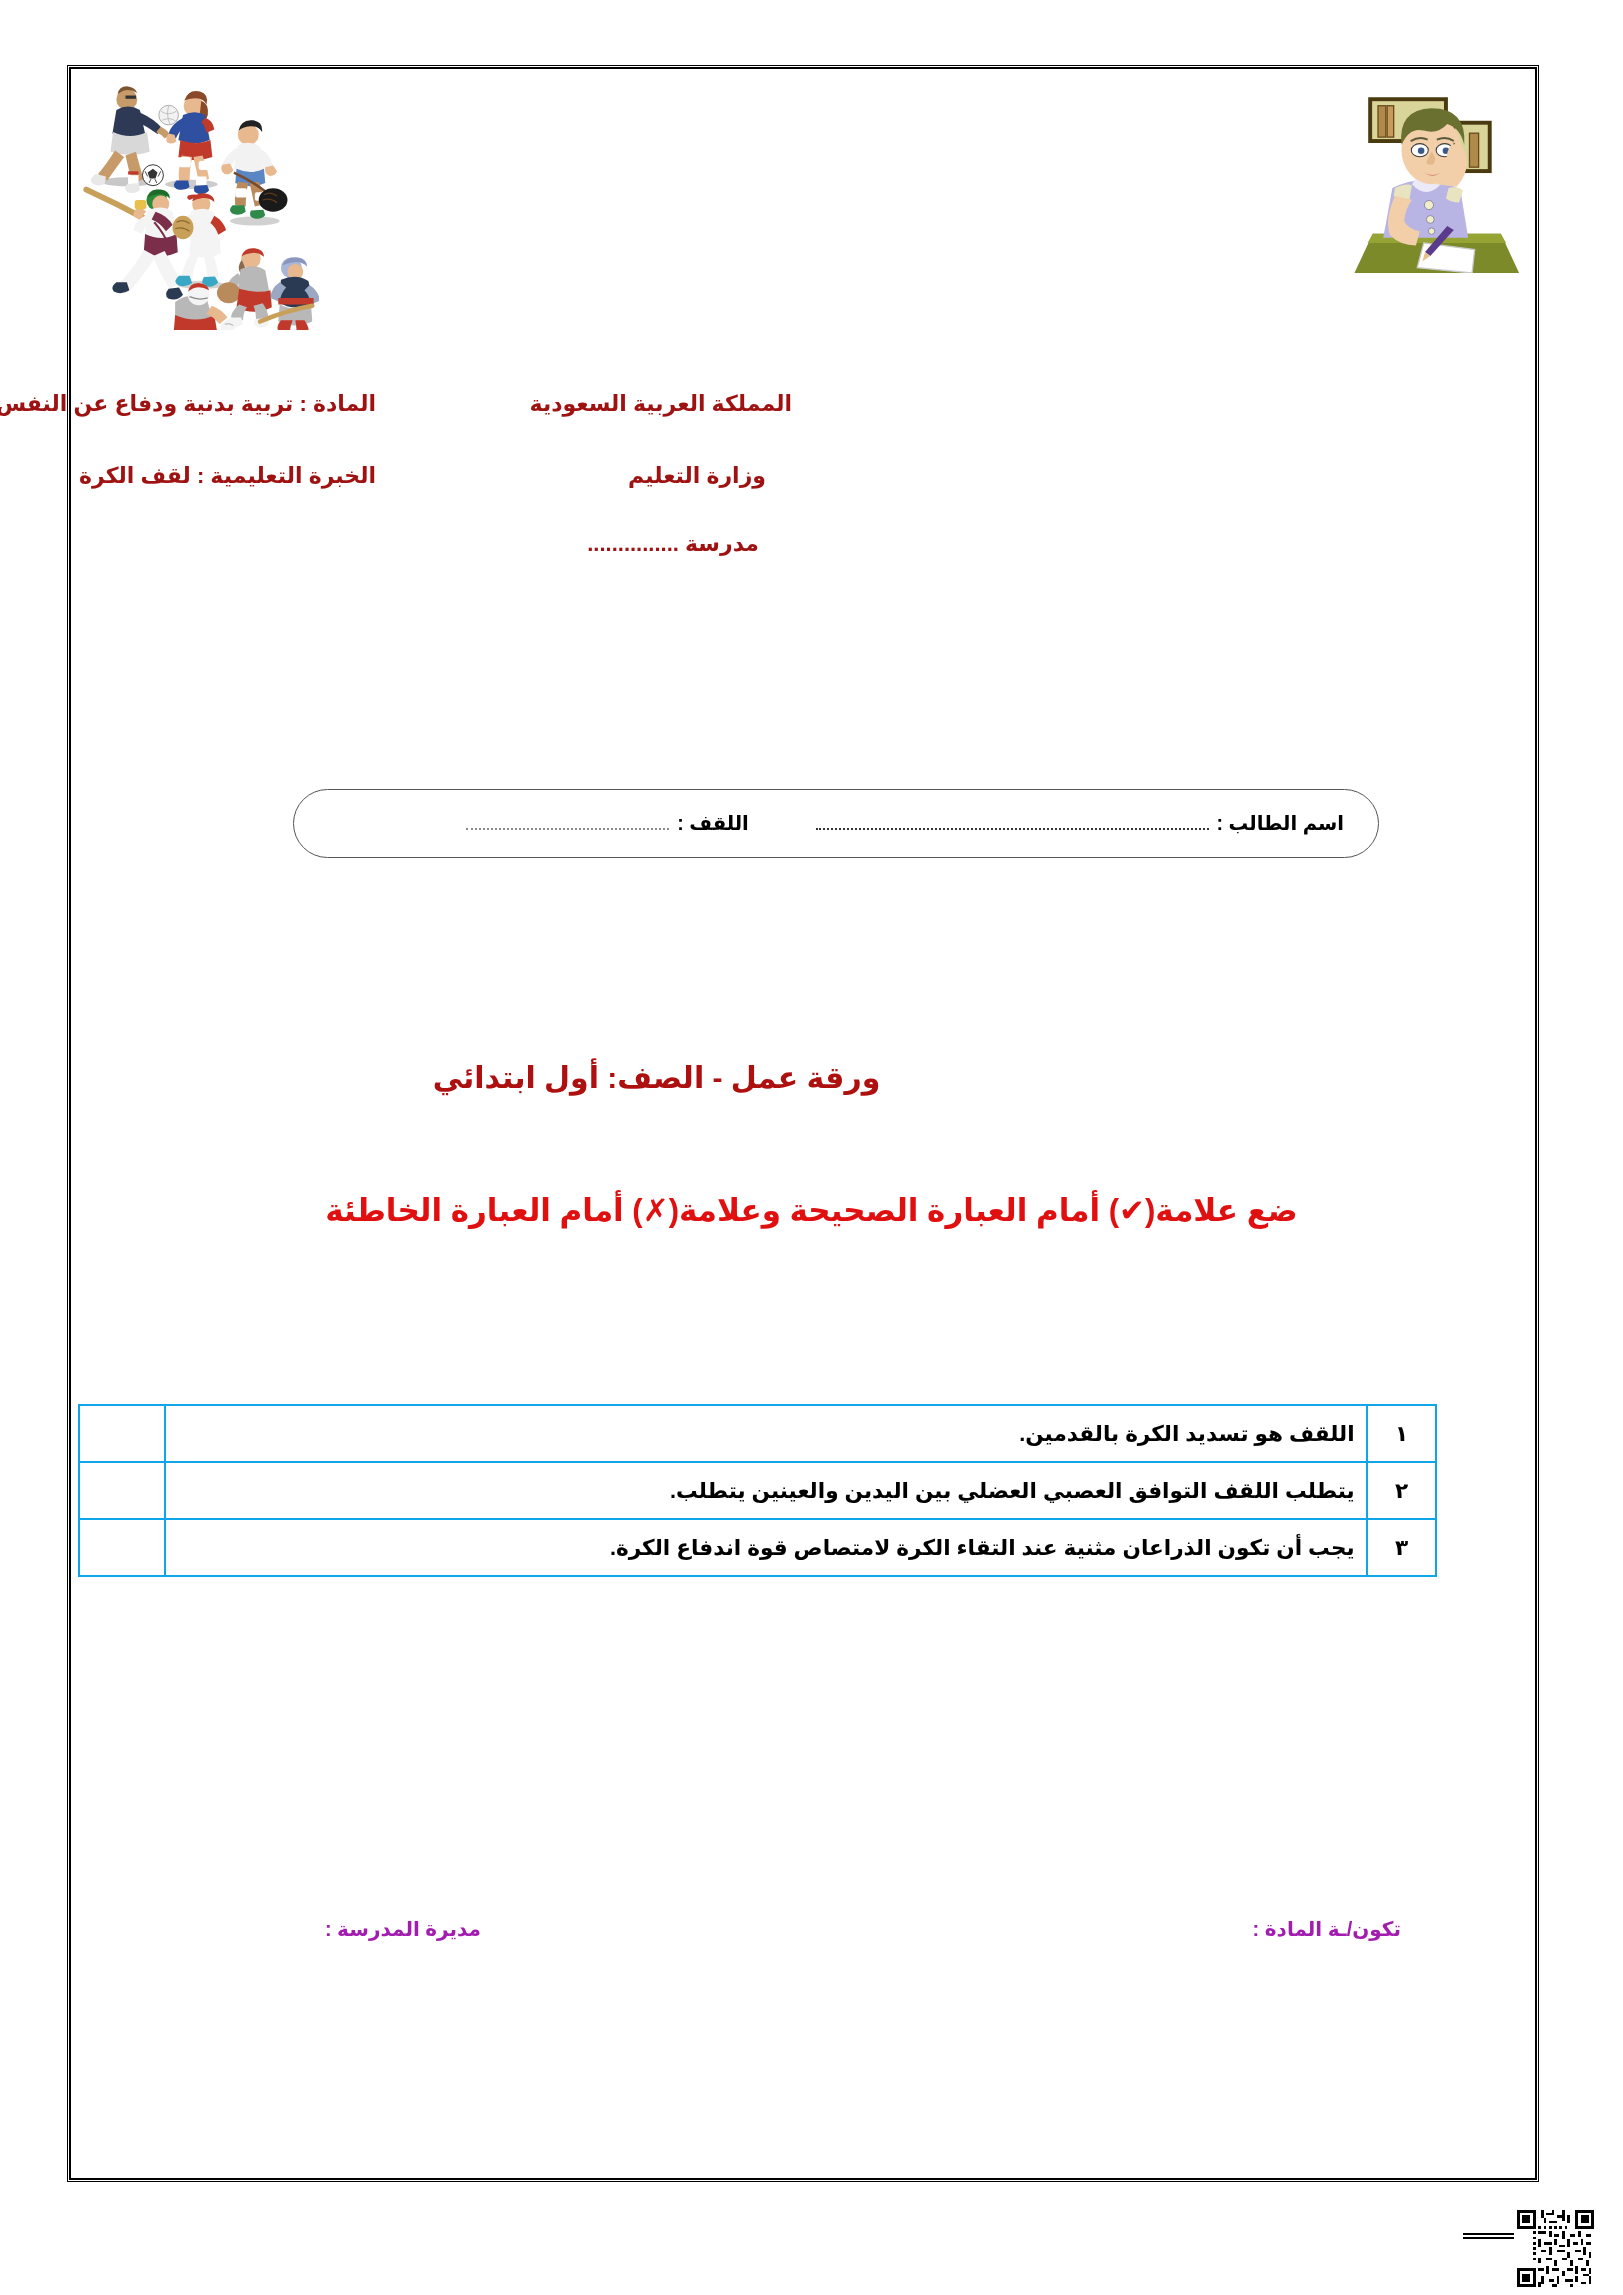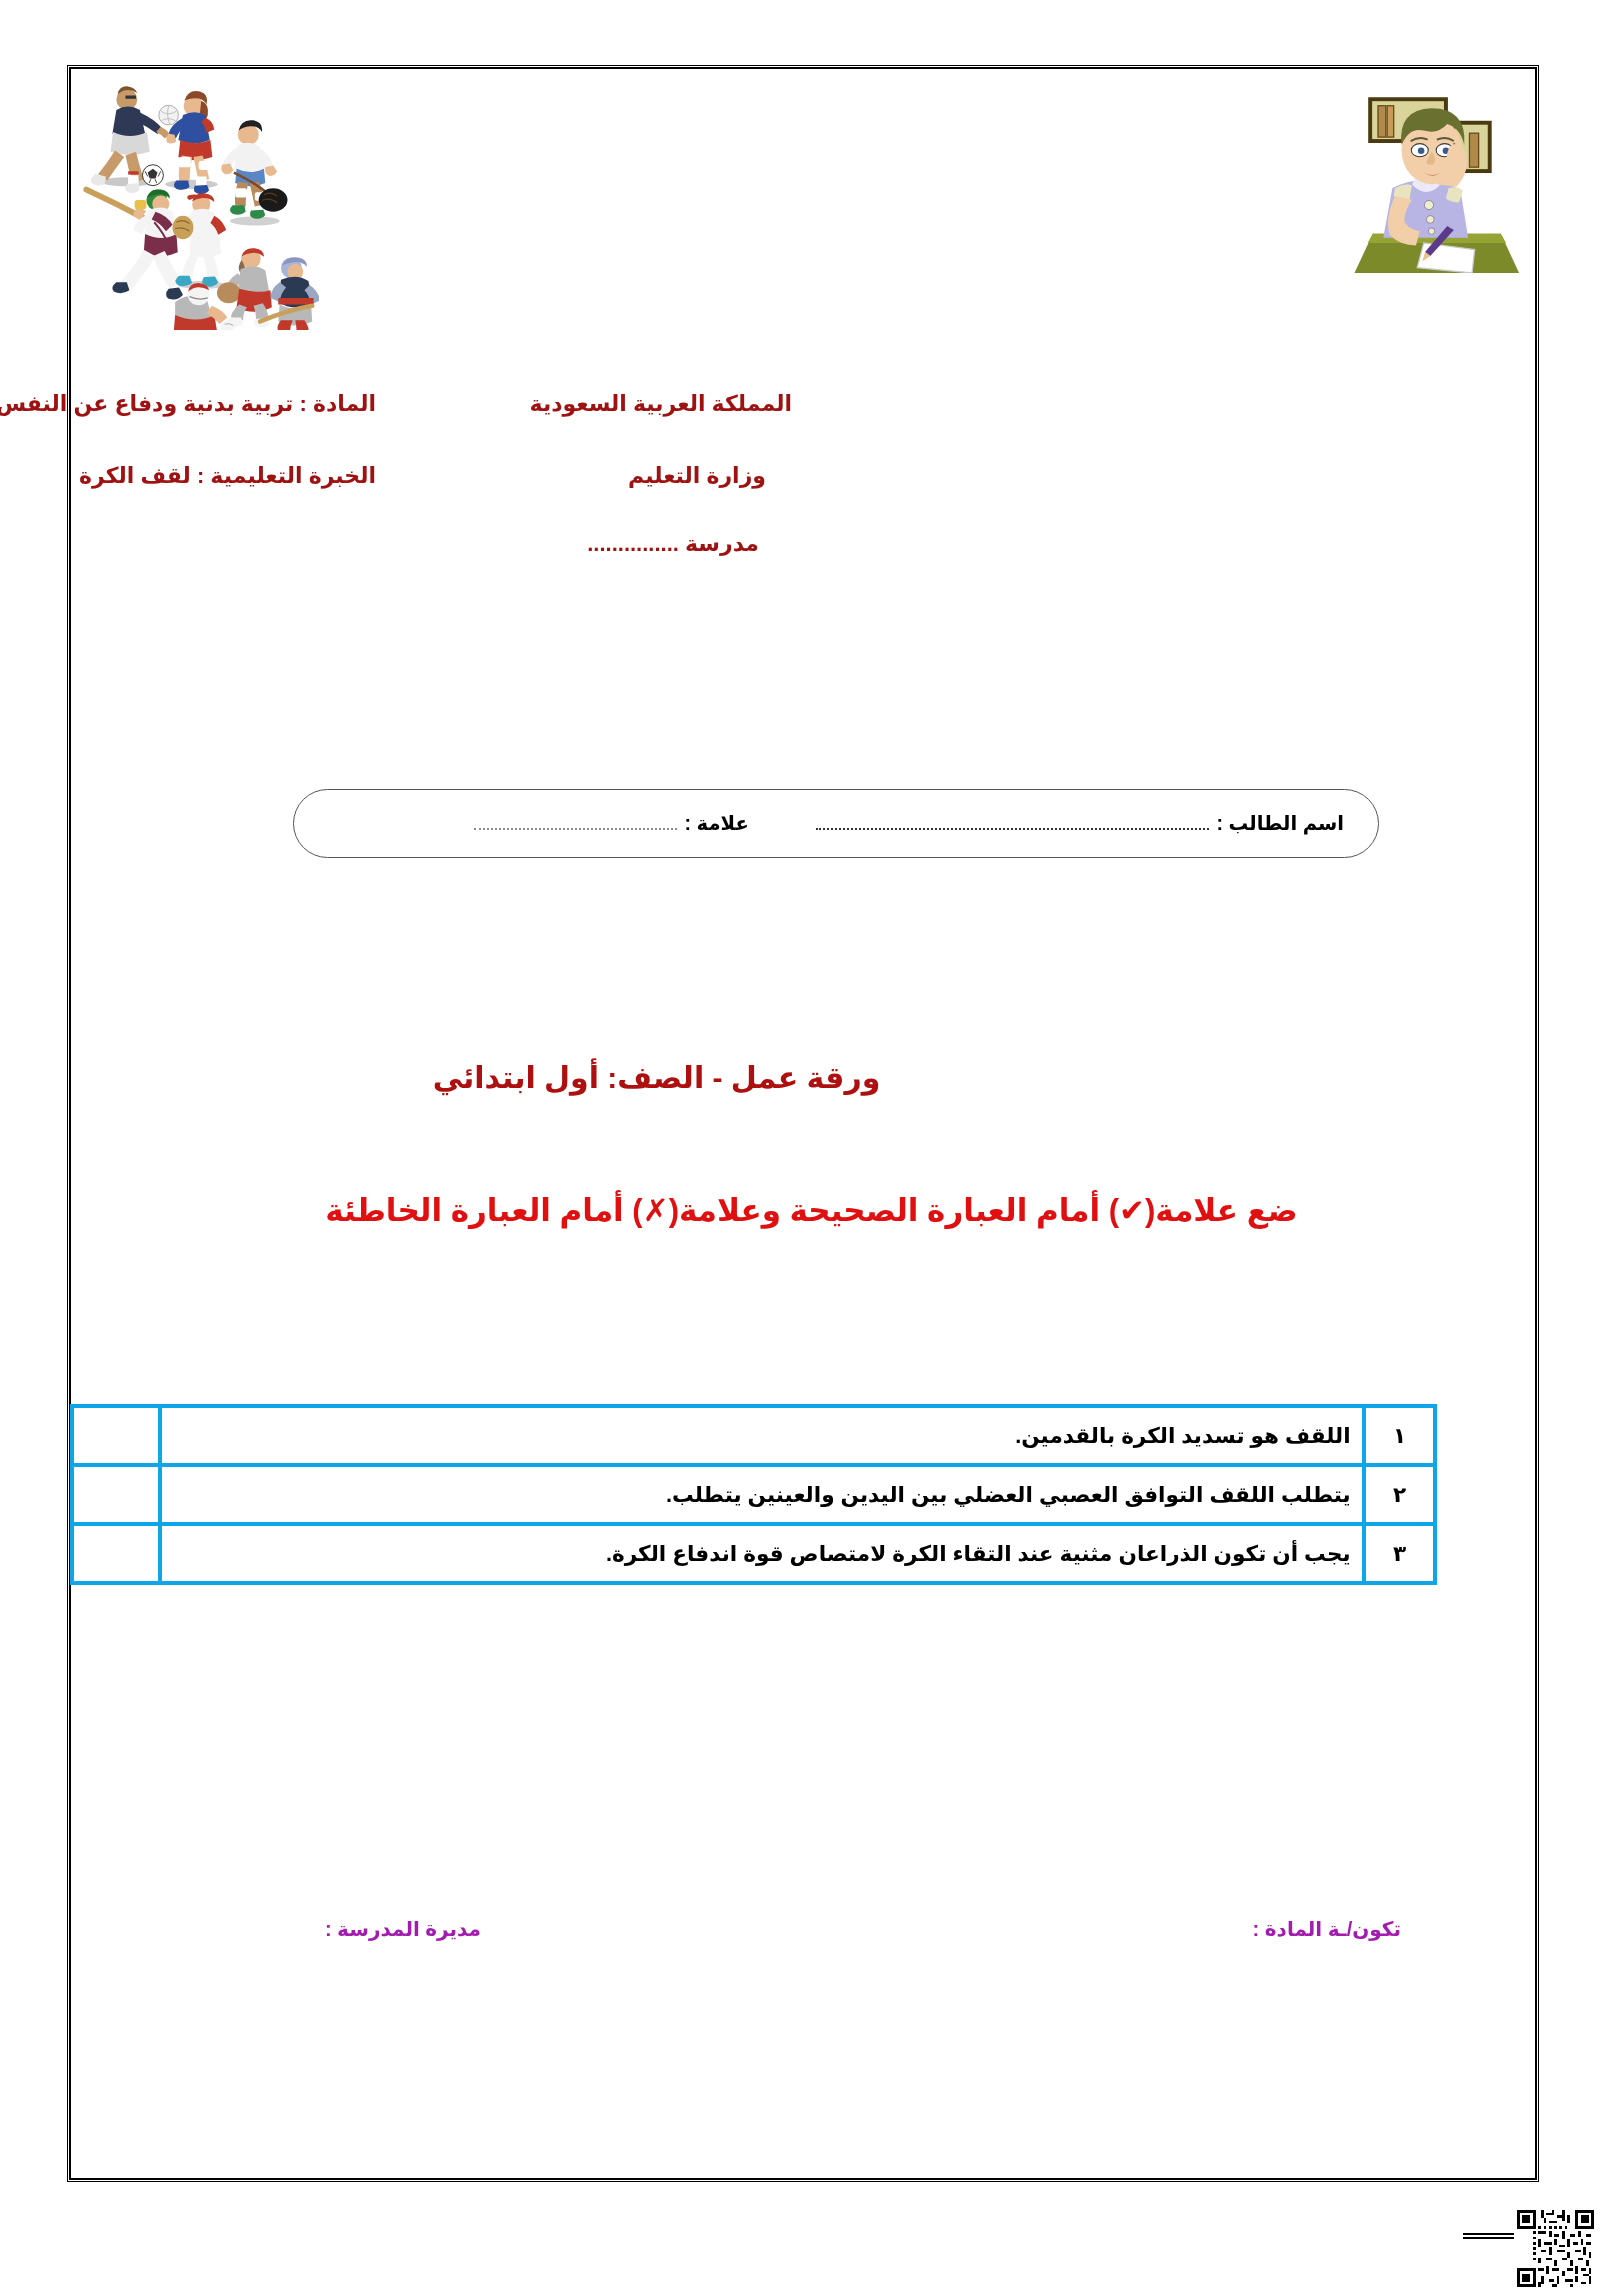--- a/index.html
+++ b/index.html
@@ -146,21 +146,21 @@
   #statements-table {
     position: absolute;
     right: 186px;
     top: 1404px;
     width: 1279px;
     border-collapse: collapse;
     direction: rtl;
     table-layout: fixed;
   }
   #statements-table td {
-    border: 4px solid #0ea5e9;
+    border: 2px solid #0ea5e9;
     height: 55px;
     padding: 0 11.8px;
     vertical-align: middle;
     font-size: 21.6px;
     font-weight: bold;
     color: #000000;
   }
   td.col-num   { width: 43px;  text-align: center; padding: 0; }
   td.col-text  { width: 1177px; text-align: right; }
   td.col-mark  { width: 60px;  padding: 0; }
@@ -402,21 +402,21 @@
   <div class="hdr-red" id="hdr-experience">الخبرة التعليمية : لقف الكرة</div>
 
   <div id="info-box">
     <div id="info-box-row">
       <div class="info-field">
         <span class="info-label">اسم الطالب :</span>
         <span class="dots-long"></span>
       </div>
       <div id="info-gap"></div>
       <div class="info-field">
-        <span class="info-label">علامة :</span>
+        <span class="info-label">اللقف :</span>
         <span class="dots-short"></span>
       </div>
     </div>
   </div>
 
   <div id="worksheet-title">ورقة عمل  -  الصف: أول  ابتدائي</div>
 
   <div id="instruction">ضع علامة(✔) أمام العبارة الصحيحة وعلامة(✗) أمام العبارة الخاطئة</div>
 
   <table id="statements-table">

